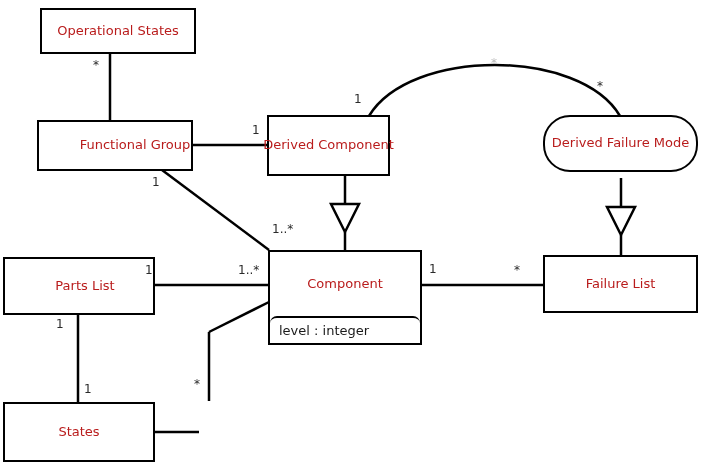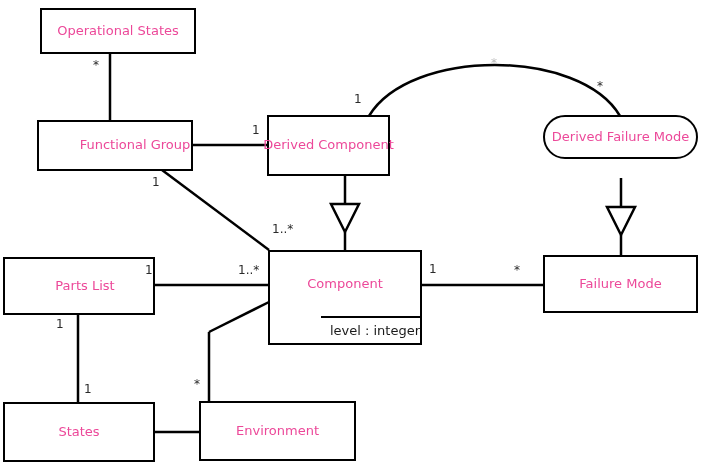--- a/index.html
+++ b/index.html
@@ -33,21 +33,21 @@
     z-index: 5;
   }
   .uml-name-compartment {
     box-sizing: border-box;
     display: flex;
     align-items: center;
     justify-content: center;
     width: 100%;
     height: 100%;
     font-size: 13px;
-    color: #ec4899;
+    color: #b91c1c;
     text-align: center;
     line-height: 1.1;
     white-space: nowrap;
   }
   .uml-class.has-attrs .uml-name-compartment {
     height: auto;
     flex: 1 1 auto;
   }
   .uml-class.has-attrs {
     display: flex;
@@ -55,20 +55,21 @@
   }
   .uml-attr-compartment {
     box-sizing: border-box;
     border-top: 2px solid #000000;
     display: flex;
     align-items: center;
     padding-left: 9px;
     font-size: 13px;
     color: #1a1a1a;
     white-space: nowrap;
+    border-radius: 7px;
   }
   .mult-label {
     position: absolute;
     font-size: 12px;
     color: #2a2a2a;
     white-space: nowrap;
     z-index: 8;
     line-height: 1;
   }
   .mult-label.faint {
@@ -115,44 +116,41 @@
   </div>
 
   <div class="uml-class" style="left:37px; top:120px; width:156px; height:51px;padding-left:40px;">
     <div class="uml-name-compartment">Functional Group</div>
   </div>
 
   <div class="uml-class" style="left:267px; top:115px; width:123px; height:61px;">
     <div class="uml-name-compartment">Derived Component</div>
   </div>
 
-  <div class="uml-class" style="left:543px; top:115px; width:155px; height:44px;border-radius:27px;">
+  <div class="uml-class" style="left:543px; top:115px; width:155px; height:57px;border-radius:27px;">
     <div class="uml-name-compartment">Derived Failure Mode</div>
   </div>
 
   <div class="uml-class" style="left:3px; top:257px; width:152px; height:58px;padding-left:12px;">
     <div class="uml-name-compartment">Parts List</div>
   </div>
 
-  <div class="uml-class has-attrs" style="left:268px; top:250px; width:154px; height:95px;align-items:flex-end;">
+  <div class="uml-class has-attrs" style="left:268px; top:250px; width:154px; height:95px;">
     <div class="uml-name-compartment">Component</div>
     <div class="uml-attr-compartment" style="height:27px;">level : integer</div>
   </div>
 
   <div class="uml-class" style="left:543px; top:255px; width:155px; height:58px;">
-    <div class="uml-name-compartment">Failure Mode</div>
+    <div class="uml-name-compartment">Failure List</div>
   </div>
 
   <div class="uml-class" style="left:3px; top:402px; width:152px; height:60px;">
     <div class="uml-name-compartment">States</div>
   </div>
 
-  <div class="uml-class" style="left:199px; top:401px; width:157px; height:60px;">
-    <div class="uml-name-compartment">Environment</div>
-  </div>
 
   <span class="mult-label" style="left:93px; top:59px;">*</span>
 
   <span class="mult-label" style="left:252px; top:124px;">1</span>
 
   <span class="mult-label" style="left:152px; top:176px;">1</span>
 
   <span class="mult-label" style="left:272px; top:223px;">1..*</span>
 
   <span class="mult-label" style="left:145px; top:264px;">1</span>

